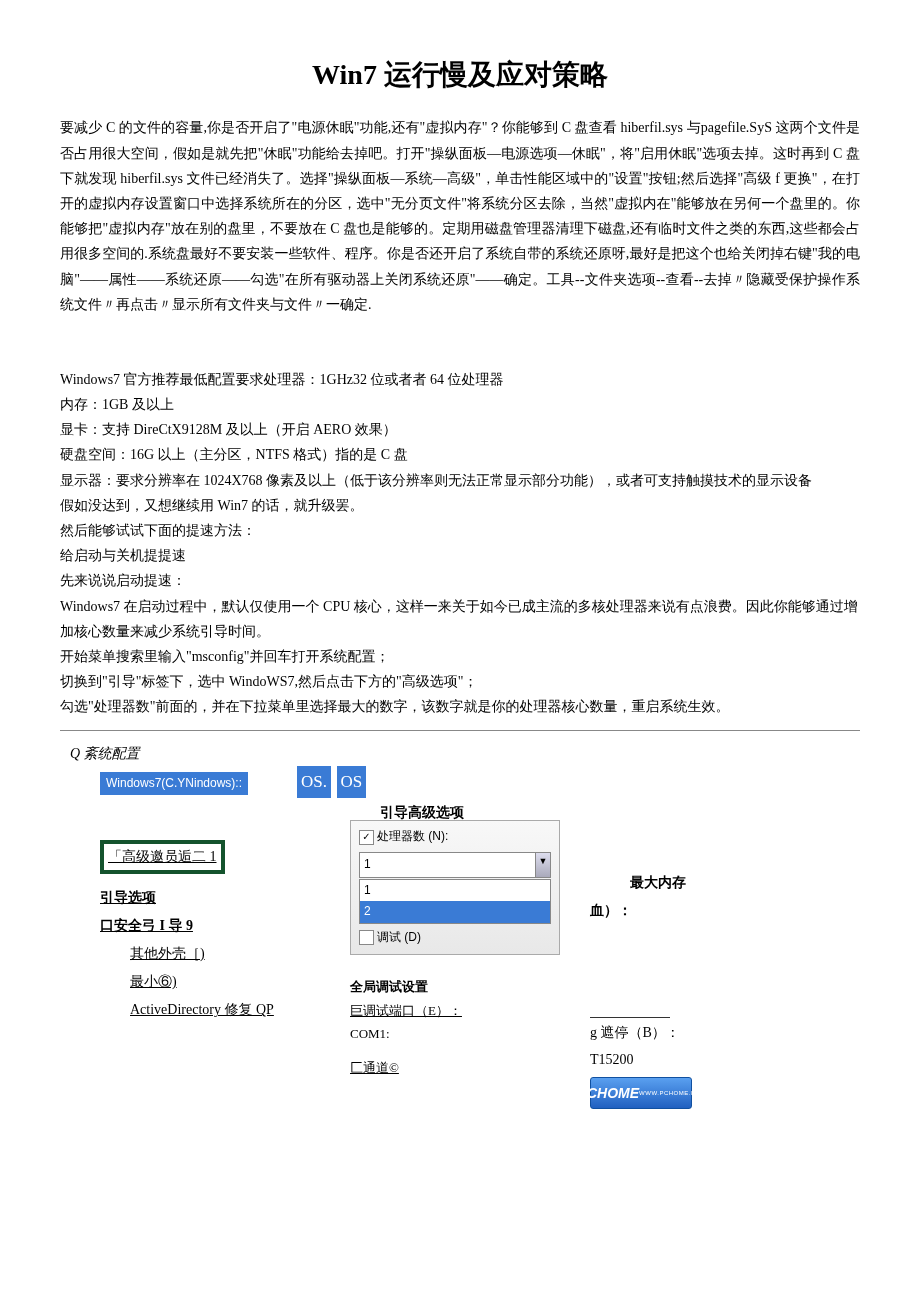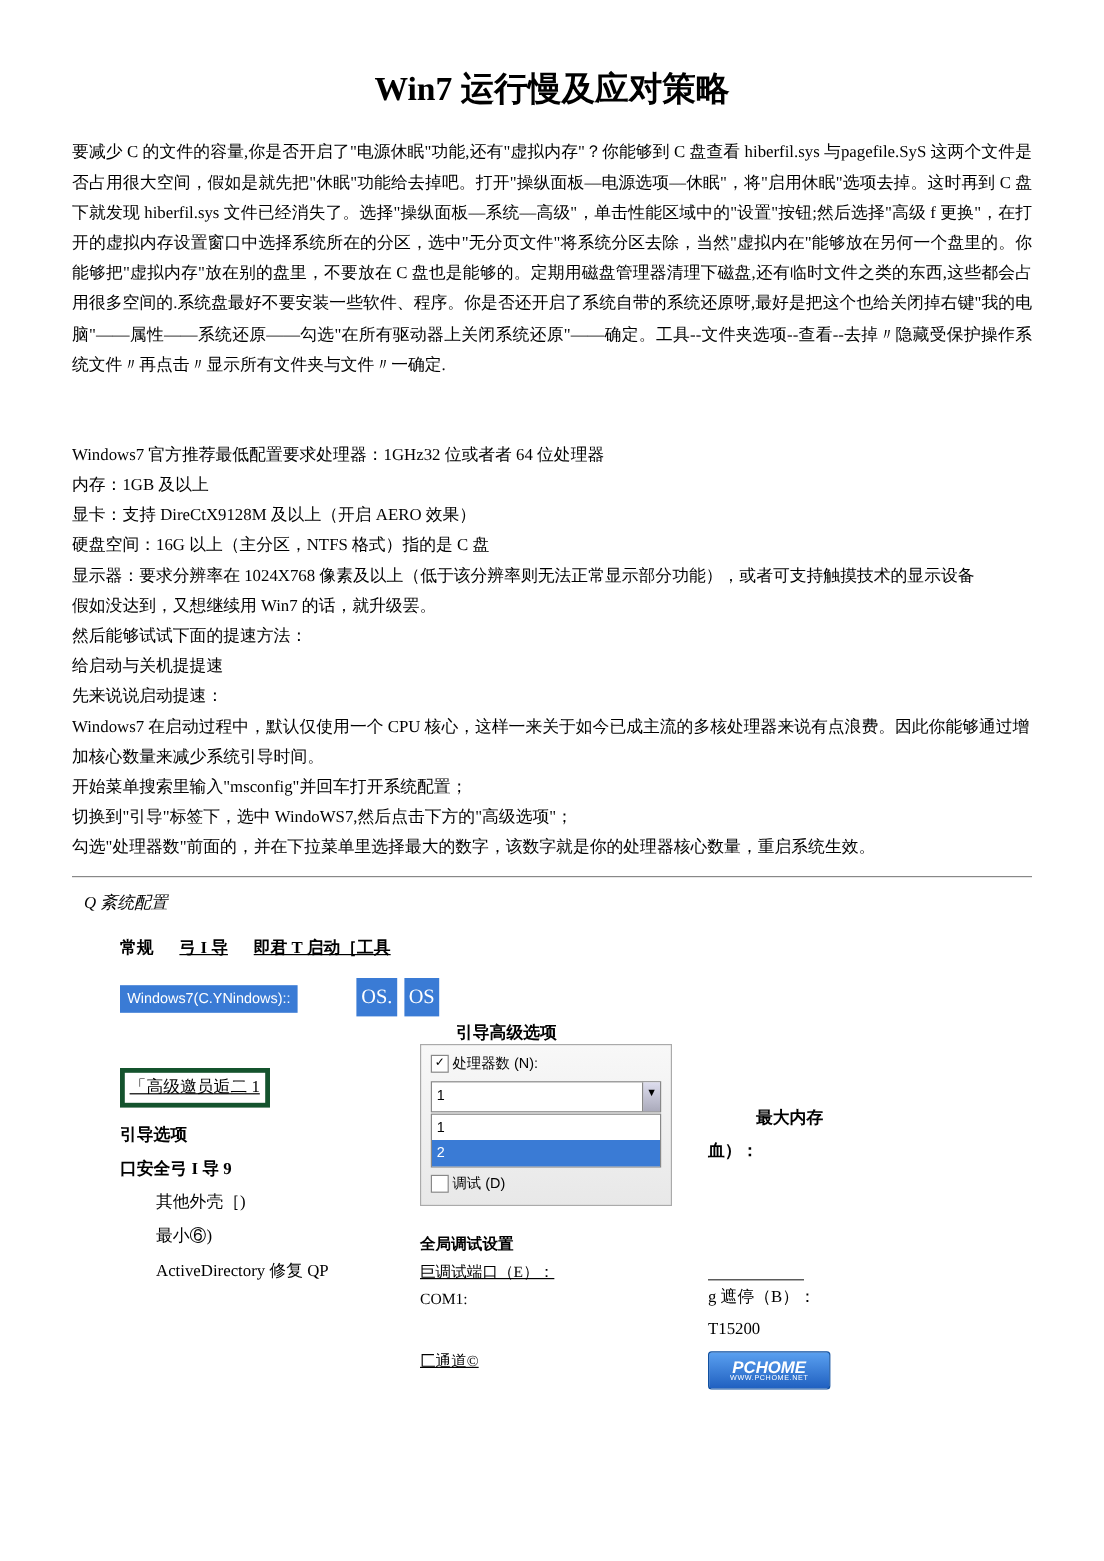--- a/index.html
+++ b/index.html
@@ -83,20 +83,21 @@
     .col3 { width: 180px; margin-top: 30px; }
     .advlink {
       border: 4px solid #14532d;
       display: inline-block;
       padding: 0 4px;
       text-decoration: underline;
       margin-bottom: 8px;
     }
     .col1 .opt {
       margin: 3px 0;
+      text-decoration: underline;
     }
     .col1 .indent {
       margin-left: 30px;
     }
     .proc-box {
       border: 1px solid #aaa;
       background: linear-gradient(#f8f8f8, #e8e8e8);
       padding: 5px 8px 2px 8px;
       font-family: sans-serif;
       font-size: 12px;
@@ -162,21 +163,21 @@
       width: 100px;
       height: 30px;
       background: linear-gradient(#5aa0f0, #2060c0);
       border: 1px solid #1050a0;
       color: #fff;
       font-family: Arial, sans-serif;
       font-weight: bold;
       font-style: italic;
       font-size: 14px;
       display: flex;
-      flex-direction: column;
+      flex-direction: row;
       align-items: center;
       justify-content: center;
       line-height: 1;
       border-radius: 3px;
     }
     .pchome-sub {
       font-size: 6px;
       font-weight: normal;
       font-style: normal;
       letter-spacing: 0.5px;
@@ -217,25 +218,20 @@
 <p class="line">Windows7 在启动过程中，默认仅使用一个 CPU 核心，这样一来关于如今已成主流的多核处理器来说有点浪费。因此你能够通过增加核心数量来减少系统引导时间。</p>
 <p class="line">开始菜单搜索里输入"msconfig"并回车打开系统配置；</p>
 <p class="line">切换到"引导"标签下，选中 WindoWS7,然后点击下方的"高级选项"；</p>
 <p class="line">勾选"处理器数"前面的，并在下拉菜单里选择最大的数字，该数字就是你的处理器核心数量，重启系统生效。</p>
 
 <hr>
 
 <div class="sysconfig">
   <div class="sc-title">Q 紊统配置</div>
 
-  <div class="tabs">
-    <span>常规</span>
-    <span class="u">弓 I 导</span>
-    <span class="u">即君 T 启动［工具</span>
-  </div>
 
   <div class="bootlist">
     <span class="bootitem">Windows7(C.YNindows)::</span>
     <span style="display:inline-block;width:40px;"></span>
     <span class="os-badge">OS.</span>
     <span class="os-badge">OS</span>
     <div class="proc-adv-label" style="margin-left:280px;margin-top:2px;">引导高级选项</div>
   </div>
 
   <div class="cols">
@@ -265,21 +261,21 @@
         <div class="proc-check" style="margin-top:3px;">
           <span class="cb"></span>
           <span>调试 (D)</span>
         </div>
       </div>
 
       <div class="global-debug">
         <div style="font-weight:bold;">全局调试设置</div>
         <div class="u">巨调试端口（E）：</div>
         <div>COM1:</div>
-        <div style="margin-top:27px;" class="u">匚通道©</div>
+        <div style="margin-top:10px;" class="u">匚通道©</div>
       </div>
     </div>
 
     <div class="col3">
       <div class="maxmem-label">最大内存</div>
       <div class="c3line" style="font-weight:bold;">血）：</div>
       <div style="height:90px;"></div>
       <div class="hline"></div>
       <div class="c3line">g 遮停（B）：</div>
       <div class="c3line">T15200</div>

